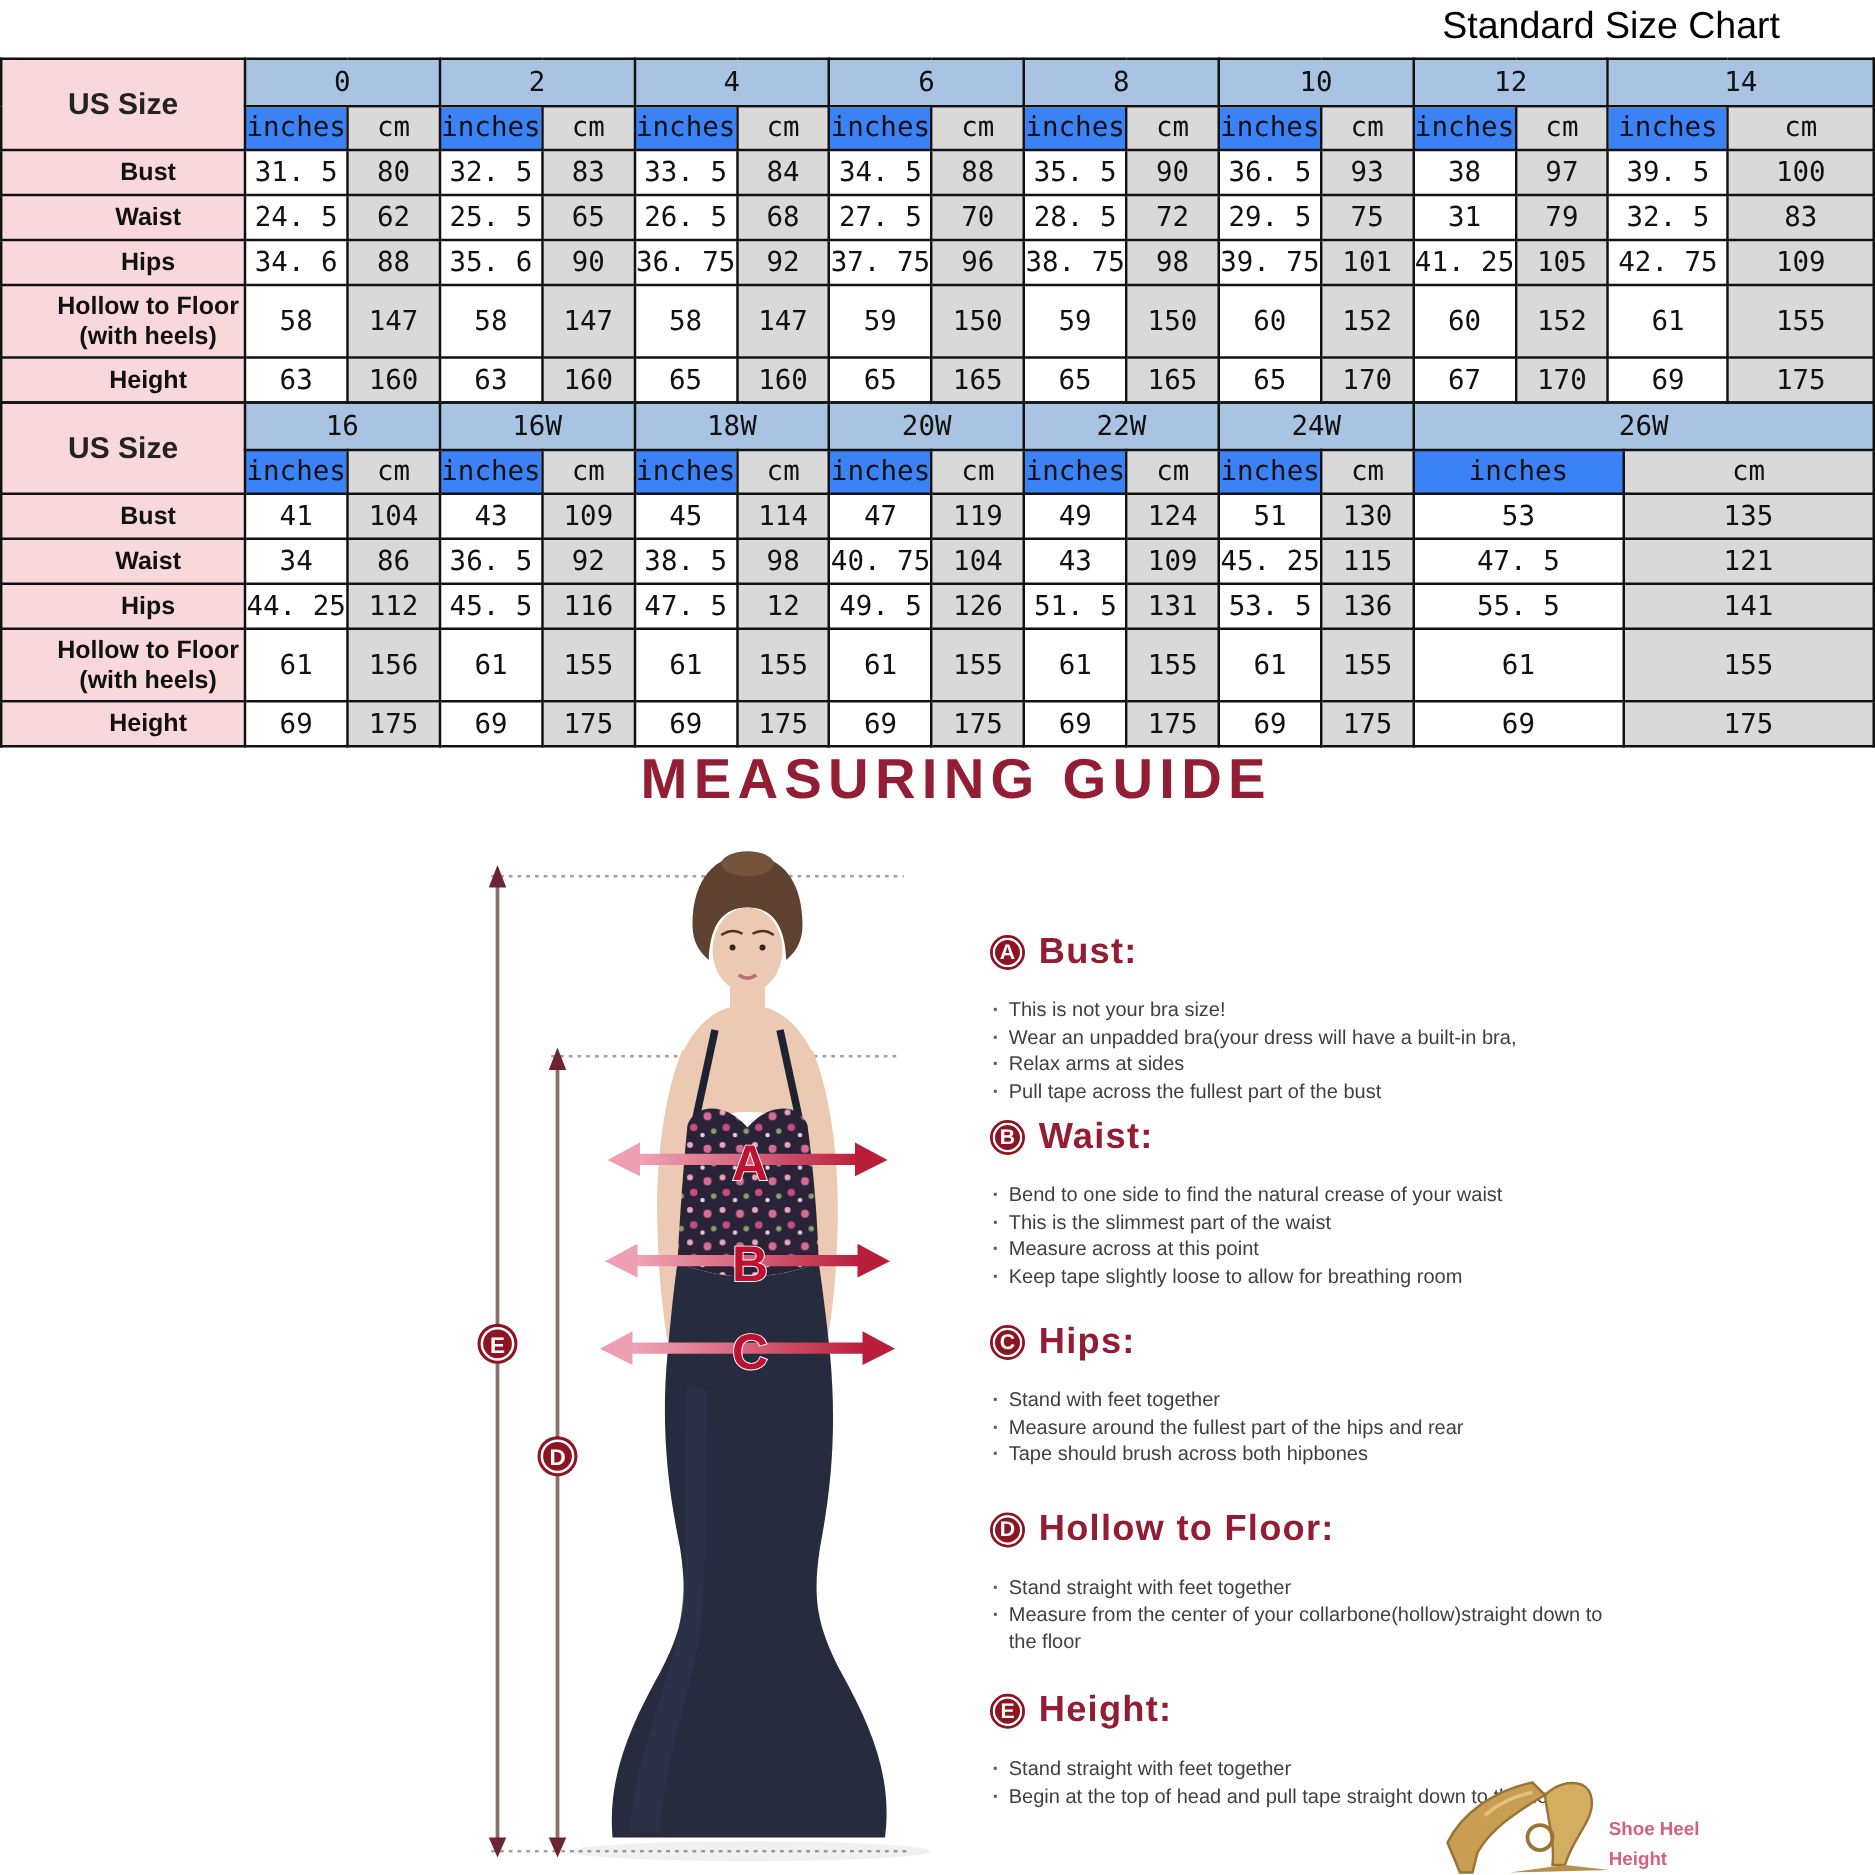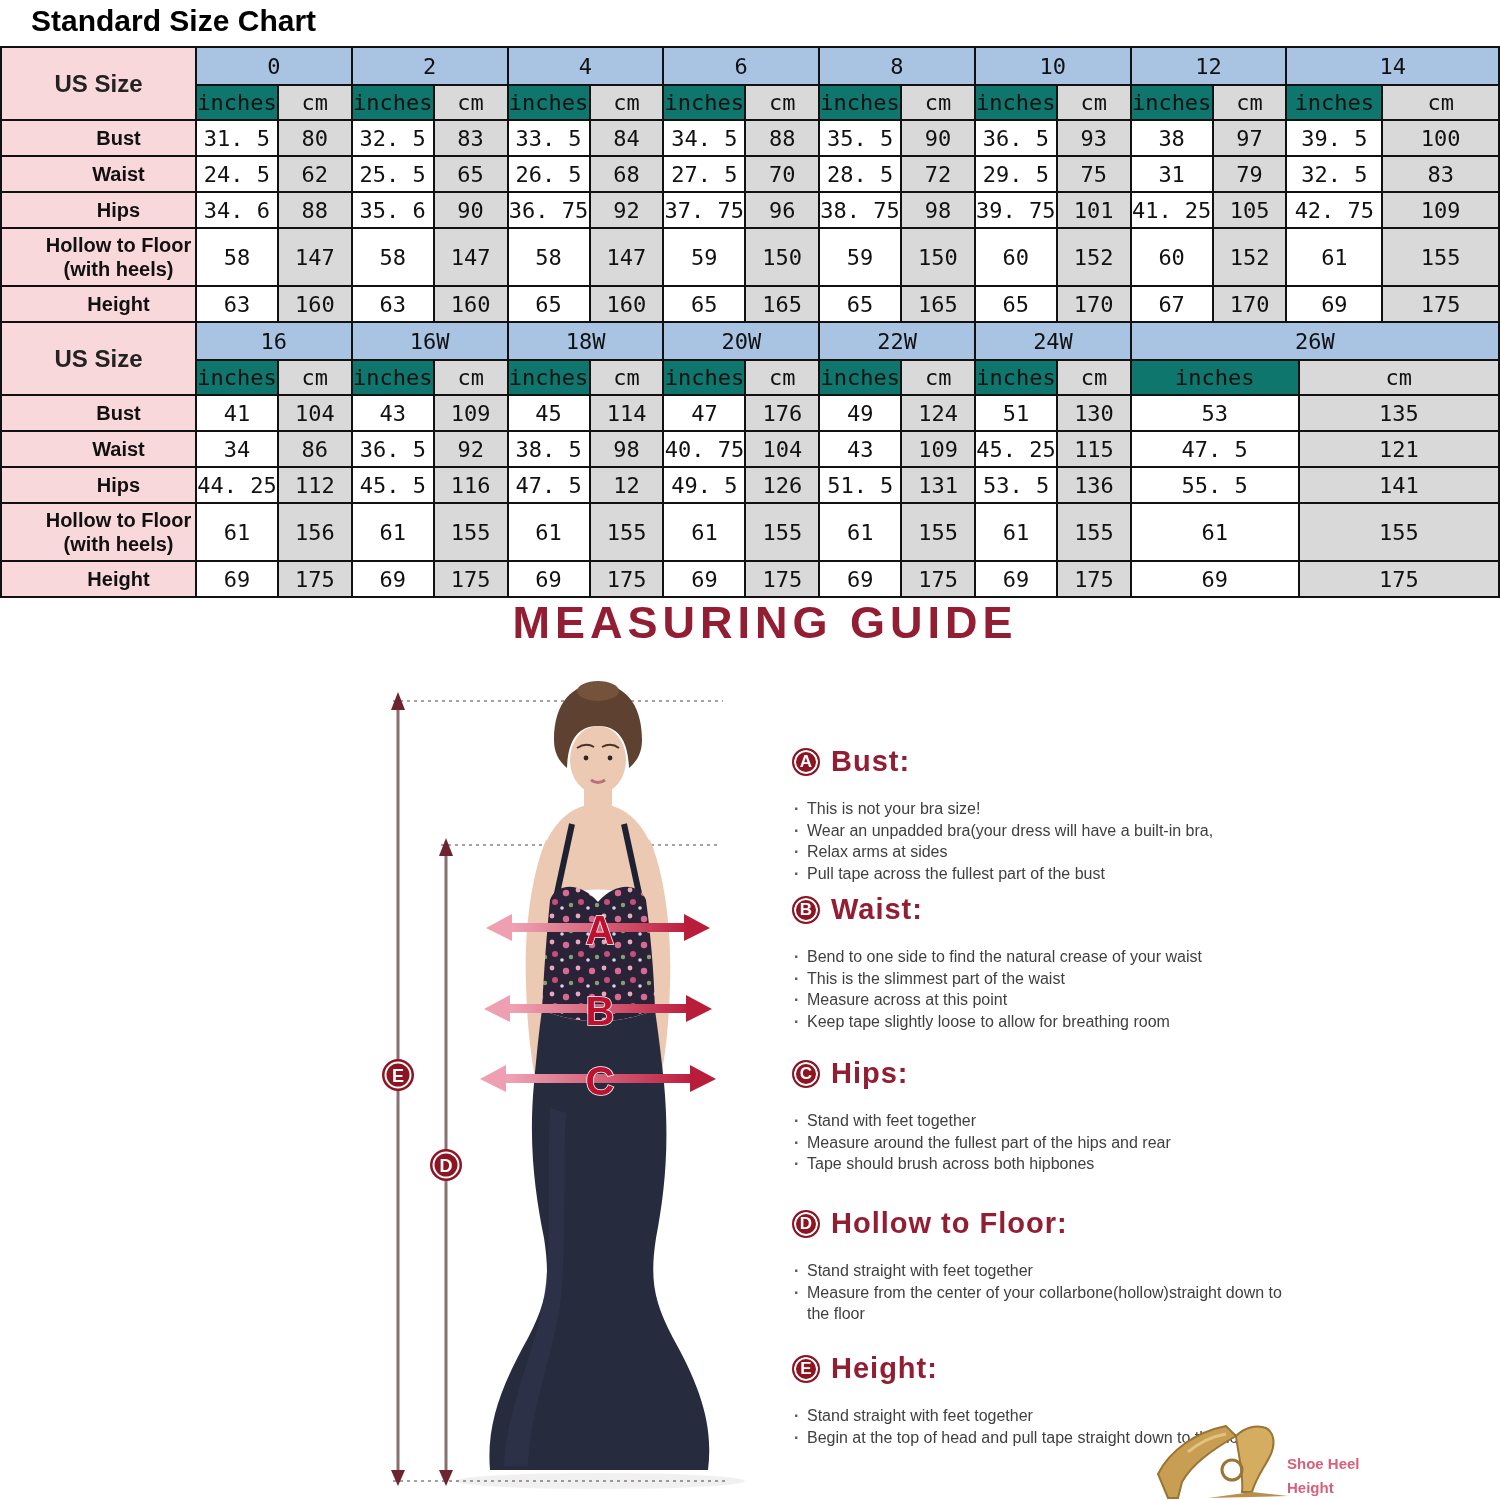--- a/index.html
+++ b/index.html
@@ -1,30 +1,30 @@
 <!DOCTYPE html>
 <html style="--header-blue: #a9c3e3; --pink: #f9d8dc; --gray: #d9d9d9; --border: #111111; --maroon: #931d33; --badge-red: #8e1422; --arrow-pink: #f0a7b8; --arrow-red: #bb1d3c; --letter-red: #c01030; --text: #222222; --bullet: #3f3f3f; --shoe-text: #d9607a; --gold: #c79e52; --navy: #262b3d; --skin: #ecc9b2; --hair: #5f4132;"><head>
 <meta charset="utf-8">
 <style>
   html,body{margin:0;padding:0;background:#fff;}
   .page{position:relative;width:1500px;height:1500px;background:#ffffff;overflow:hidden;
         font-family:"Liberation Sans",sans-serif;color:var(--text);}
   
-  .page-title{position:absolute;top:4px;left:0;width:1424px;text-align:left;
-              font-size:30px;font-weight:bold;color:#000;margin-left:31px;}
+  .page-title{position:absolute;top:4px;left:0;width:1424px;text-align:right;
+              font-size:30px;font-weight:normal;color:#000;}
   
   table.size-table{position:absolute;left:0;border-collapse:collapse;table-layout:fixed;}
   .t1{top:46px;} .t2{top:321px;}
   .size-table th,.size-table td{border:2px solid var(--border);padding:0;text-align:center;
       vertical-align:middle;overflow:hidden;white-space:nowrap;}
   .size-table .corner{background:var(--pink);font-size:24px;font-weight:700;color:#222;}
   .size-table .size-h{background:var(--header-blue);height:36px;
       font-family:"DejaVu Sans Mono",monospace;font-weight:400;font-size:22px;color:#111;}
   .size-table .unit-h{height:33px;font-family:"DejaVu Sans Mono",monospace;font-weight:400;
-      font-size:22px;background:#0f766e;color:#111;}
+      font-size:22px;background:#3b82f6;color:#111;}
   .size-table .unit-h.cm{background:var(--gray);}
   .size-table .row-label{background:var(--pink);font-weight:bold;font-size:20px;line-height:24px;color:#111;padding-left:40px;}
   .size-table td.val{height:34px;font-family:"DejaVu Sans Mono",monospace;font-size:22px;background:#fff;color:#111;}
   .size-table td.val.cm{background:var(--gray);}
   .size-table tr.tall th,.size-table tr.tall td{height:56px;}
   
   .guide-title{position:absolute;top:597px;left:0;width:1434px;text-align:center;
       font-size:45px;font-weight:bold;letter-spacing:5px;color:var(--maroon);margin-left:48px;}
   .figure-wrap{position:absolute;left:378px;top:678px;width:410px;height:822px;}
   .sections{position:absolute;left:792px;top:735px;width:515px;height:770px;}
@@ -248,21 +248,21 @@
       <tbody>
         <tr>
           <th class="row-label">Bust</th>
           <td class="val in">41</td>
           <td class="val cm">104</td>
           <td class="val in">43</td>
           <td class="val cm">109</td>
           <td class="val in">45</td>
           <td class="val cm">114</td>
           <td class="val in">47</td>
-          <td class="val cm">176</td>
+          <td class="val cm">119</td>
           <td class="val in">49</td>
           <td class="val cm">124</td>
           <td class="val in">51</td>
           <td class="val cm">130</td>
           <td class="val in">53</td>
           <td class="val cm">135</td>
         </tr>
         <tr>
           <th class="row-label">Waist</th>
           <td class="val in">34</td>

